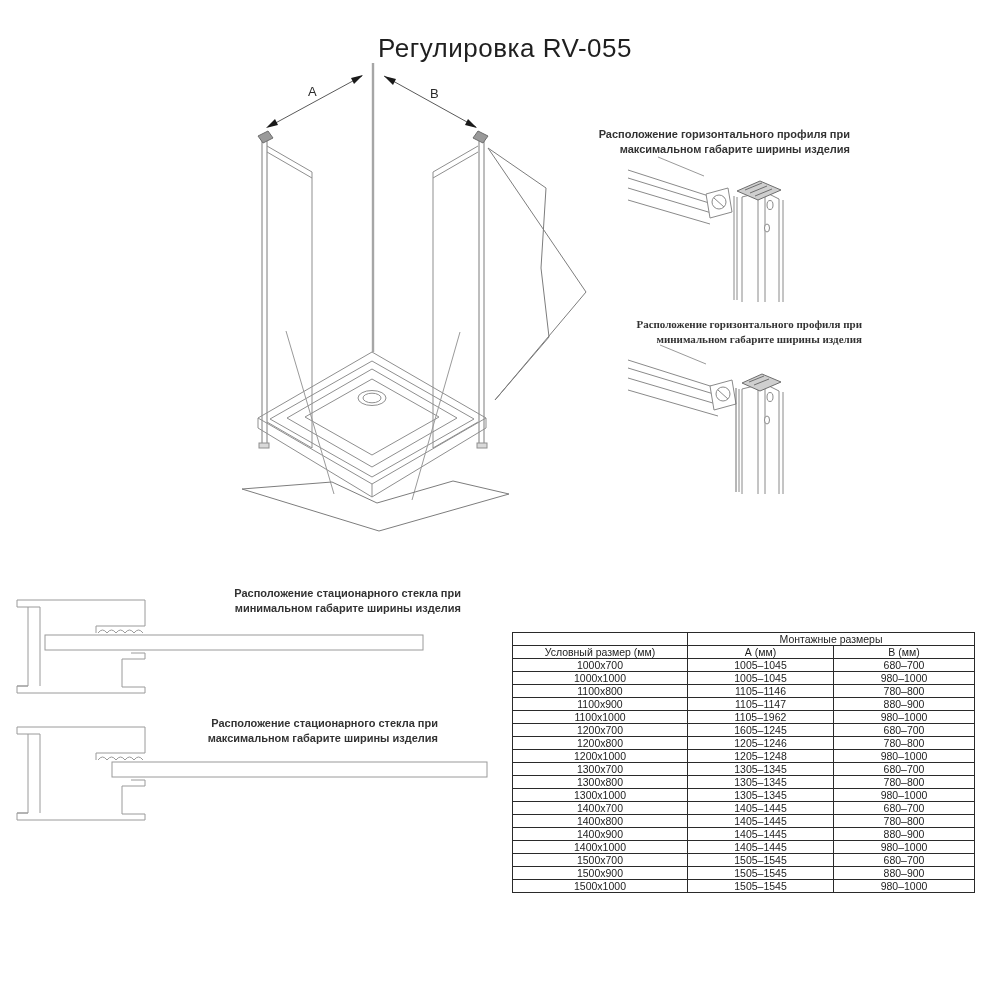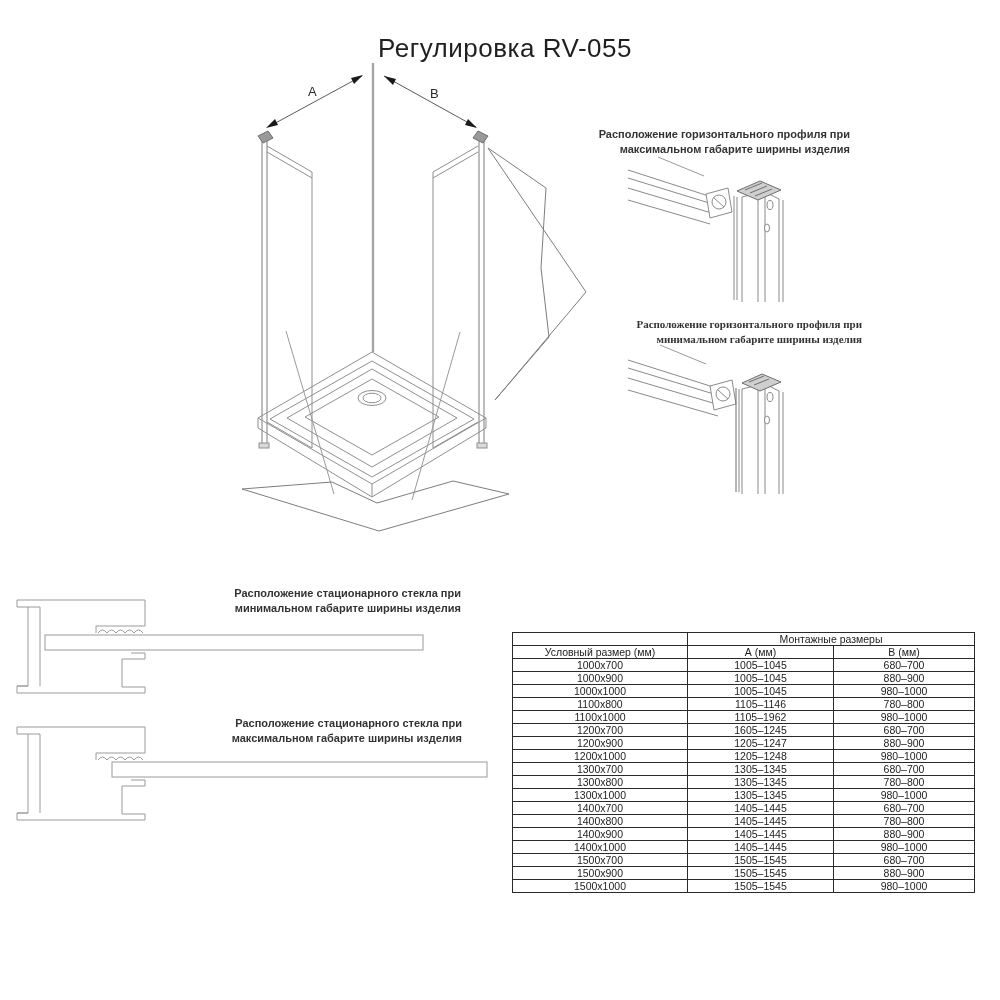--- a/index.html
+++ b/index.html
@@ -172,21 +172,21 @@
 
 <span class="dim-label" style="left:308px;top:84px;">A</span>
 <span class="dim-label" style="left:430px;top:86px;">B</span>
 
 <div class="callout" style="left:588px;top:127px;width:262px;">Расположение горизонтального профиля при максимальном габарите ширины изделия</div>
 
 <div class="callout" style="left:600px;top:317px;width:262px;font-family:Liberation Serif, serif;">Расположение горизонтального профиля при минимальном габарите ширины изделия</div>
 
 <div class="callout" style="left:193px;top:586px;width:240px;margin-left:28px;">Расположение стационарного стекла при минимальном габарите ширины изделия</div>
 
-<div class="callout" style="left:198px;top:716px;width:240px;margin-left:24px;">Расположение стационарного стекла при максимальном габарите ширины изделия</div>
+<div class="callout" style="left:198px;top:716px;width:240px;">Расположение стационарного стекла при максимальном габарите ширины изделия</div>
 
 <table class="size-table">
   <colgroup>
       <col style="width:175px">
       <col style="width:146px">
       <col style="width:141px">
     </colgroup>
   <tbody>
     <tr>
       <td></td>
@@ -198,48 +198,48 @@
       <td>В (мм)</td>
     </tr>
   </tbody>
   <tbody>
       <tr>
         <td>1000x700</td>
         <td>1005–1045</td>
         <td>680–700</td>
       </tr>
       <tr>
-        <td>1000x900</td>
-        <td>1005–1045</td>
-        <td>880–900</td>
-      </tr>
-      <tr>
         <td>1000x1000</td>
         <td>1005–1045</td>
         <td>980–1000</td>
       </tr>
       <tr>
         <td>1100x800</td>
         <td>1105–1146</td>
         <td>780–800</td>
       </tr>
       <tr>
+        <td>1100x900</td>
+        <td>1105–1147</td>
+        <td>880–900</td>
+      </tr>
+      <tr>
         <td>1100x1000</td>
         <td>1105–1962</td>
         <td>980–1000</td>
       </tr>
       <tr>
         <td>1200x700</td>
         <td>1605–1245</td>
         <td>680–700</td>
       </tr>
       <tr>
-        <td>1200x900</td>
-        <td>1205–1247</td>
-        <td>880–900</td>
+        <td>1200x800</td>
+        <td>1205–1246</td>
+        <td>780–800</td>
       </tr>
       <tr>
         <td>1200x1000</td>
         <td>1205–1248</td>
         <td>980–1000</td>
       </tr>
       <tr>
         <td>1300x700</td>
         <td>1305–1345</td>
         <td>680–700</td>

